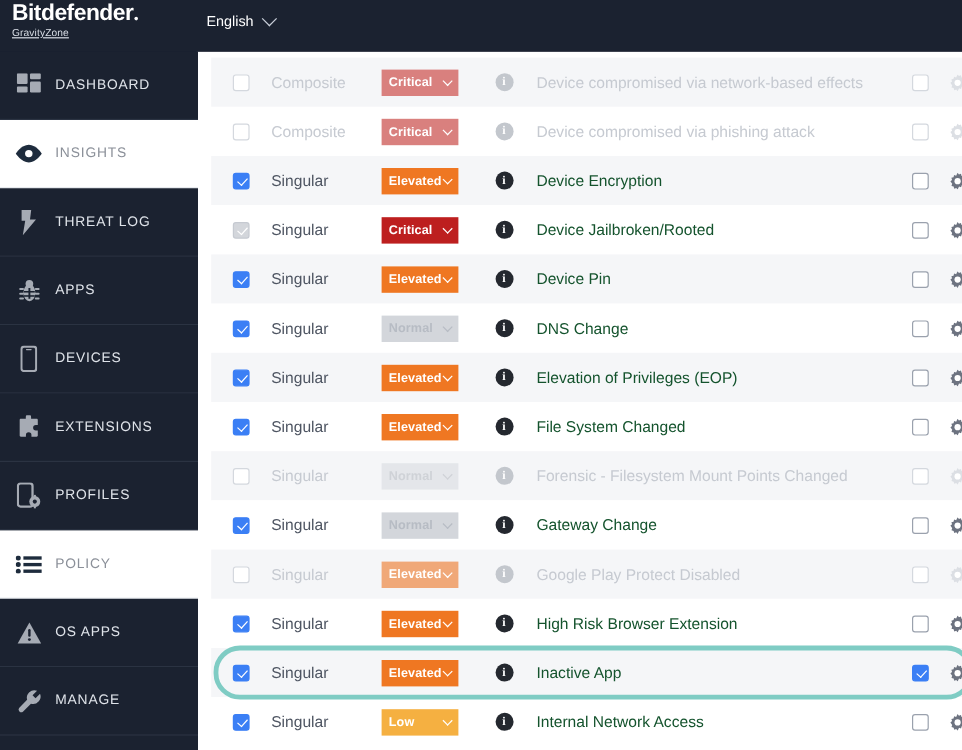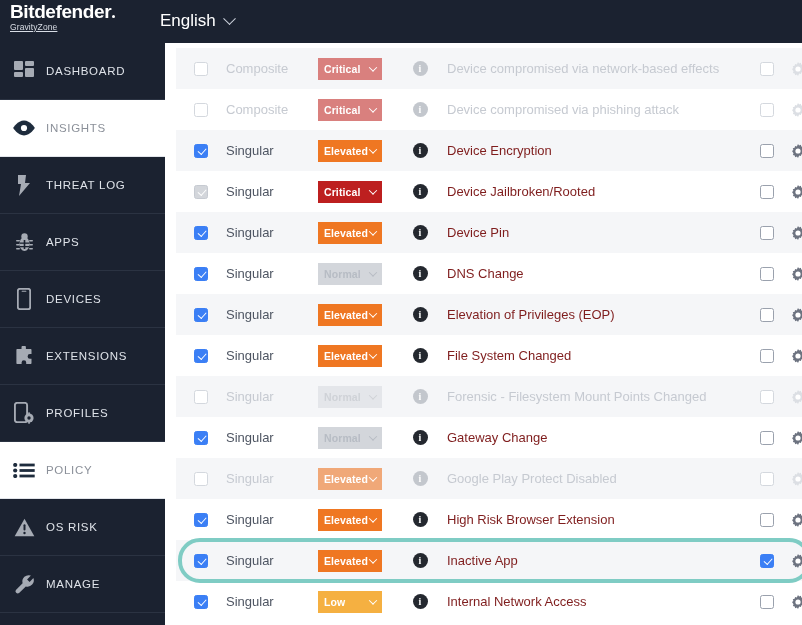--- a/index.html
+++ b/index.html
@@ -52,21 +52,21 @@
     letter-spacing: 0.1px;
     margin-top: 0px;
     text-decoration: underline;
   }
   .lang {
     display: flex; align-items: center; gap: 9px;
     margin-top: 11px; margin-left: 7px;
     cursor: pointer;
   }
   .lang-label {
-    color: #ffffff; font-size: 17px;
+    color: #ffffff; font-size: 12px; margin-left: 12px;
   }
   .chev-lang {
     width: 9px; height: 9px;
     border-right: 1.6px solid #c9cfd9;
     border-bottom: 1.6px solid #c9cfd9;
     transform: rotate(45deg) translate(-2px,-2px);
   }
 
   
   .sidebar {
@@ -115,21 +115,21 @@
     height: 41px;
     display: flex; align-items: center;
     background: #ffffff;
   }
   .row.alt { background: #f5f6f8; }
 
   .c-check { width: 50px; display: flex; justify-content: center; }
   .c-type  { width: 92px; font-size: 13px; color: #4e5562; }
   .c-sev   { width: 78px; display: flex; justify-content: flex-start; }
   .c-info  { width: 48px; display: flex; justify-content: center; }
-  .c-name  { flex: 1; font-size: 13px; color: #7f1d1d; padding-left: 3px; }
+  .c-name  { flex: 1; font-size: 13px; color: #14532d; padding-left: 3px; }
   .c-sel   { width: 32px; display: flex; justify-content: center; }
   .c-gear  { width: 30px; display: flex; justify-content: center; }
 
   
   .cb {
     width: 14px; height: 14px;
     border-radius: 2.5px;
     border: 1.4px solid #9aa1ad;
     background: #ffffff;
     display: inline-flex; align-items: center; justify-content: center;
@@ -313,21 +313,21 @@
         <span class="nav-label">POLICY</span>
       </div>
       <div class="nav-item">
         <span class="nav-ico">
           <svg width="21" height="19" viewBox="0 0 21 19">
             <path d="M10.5 0.8 20.3 18.2H0.7z" fill="#a6abb4"></path>
             <rect x="9.5" y="6.2" width="2" height="6.4" rx="1" fill="#1b2230"></rect>
             <circle cx="10.5" cy="15" r="1.2" fill="#1b2230"></circle>
           </svg>
         </span>
-        <span class="nav-label">OS RISK</span>
+        <span class="nav-label">OS APPS</span>
       </div>
       <div class="nav-item">
         <span class="nav-ico">
           <svg width="21" height="21" viewBox="0 0 21 21">
             <path d="M19.4 4.1 15.6 7.9 13.1 5.4 16.9 1.6A6.3 6.3 0 0 0 8.6 9.2L1.9 15.9a2.3 2.3 0 0 0 3.2 3.2l6.7-6.7a6.3 6.3 0 0 0 7.6-8.3z" fill="#a6abb4"></path>
           </svg>
         </span>
         <span class="nav-label">MANAGE</span>
       </div>
     </div>

